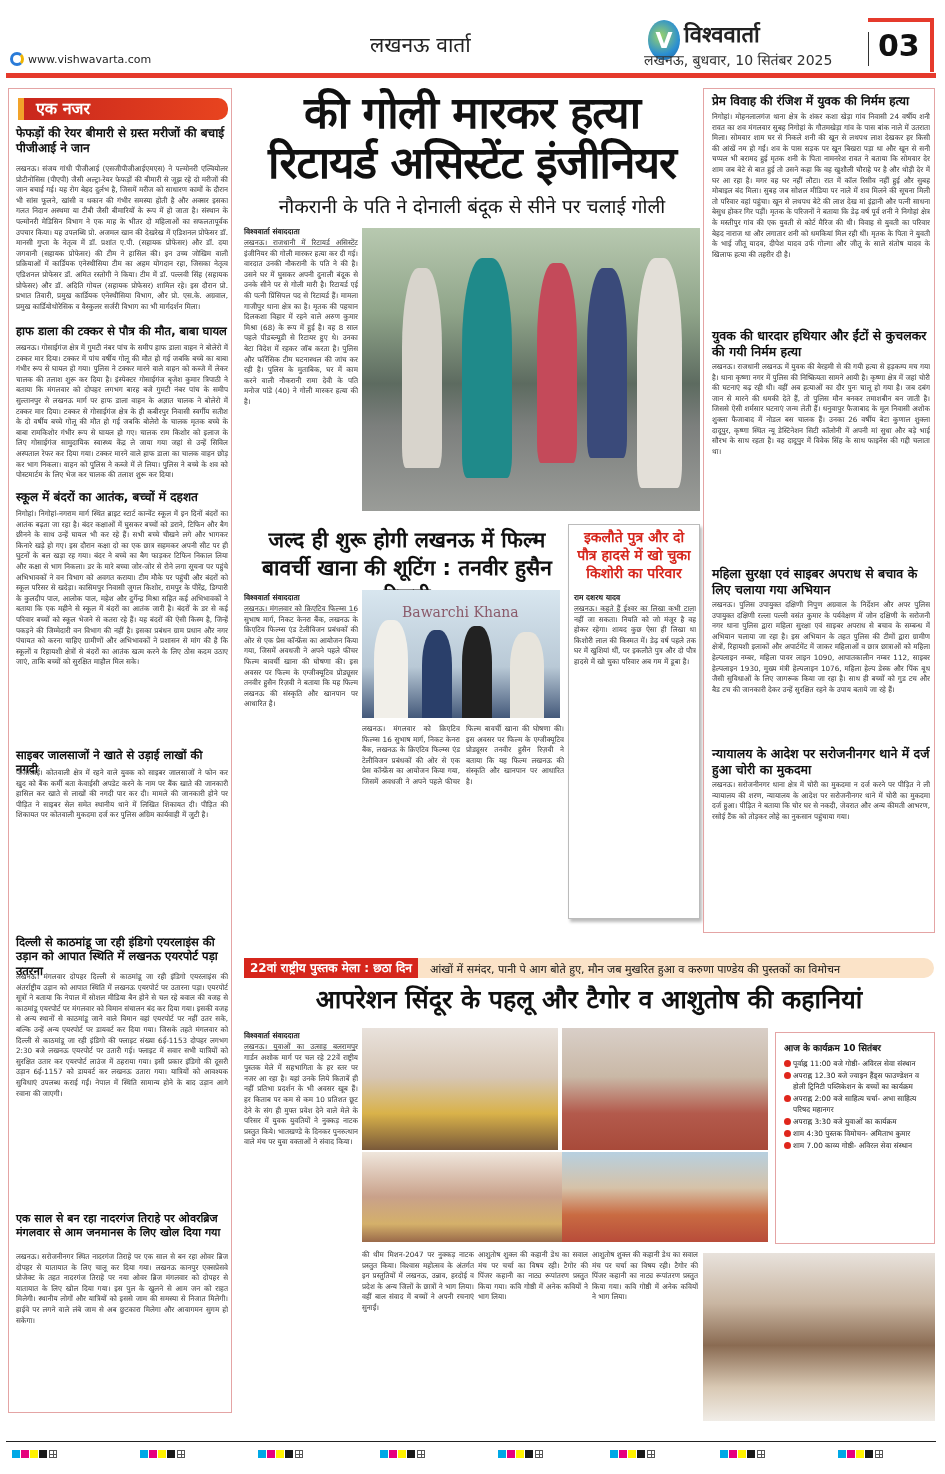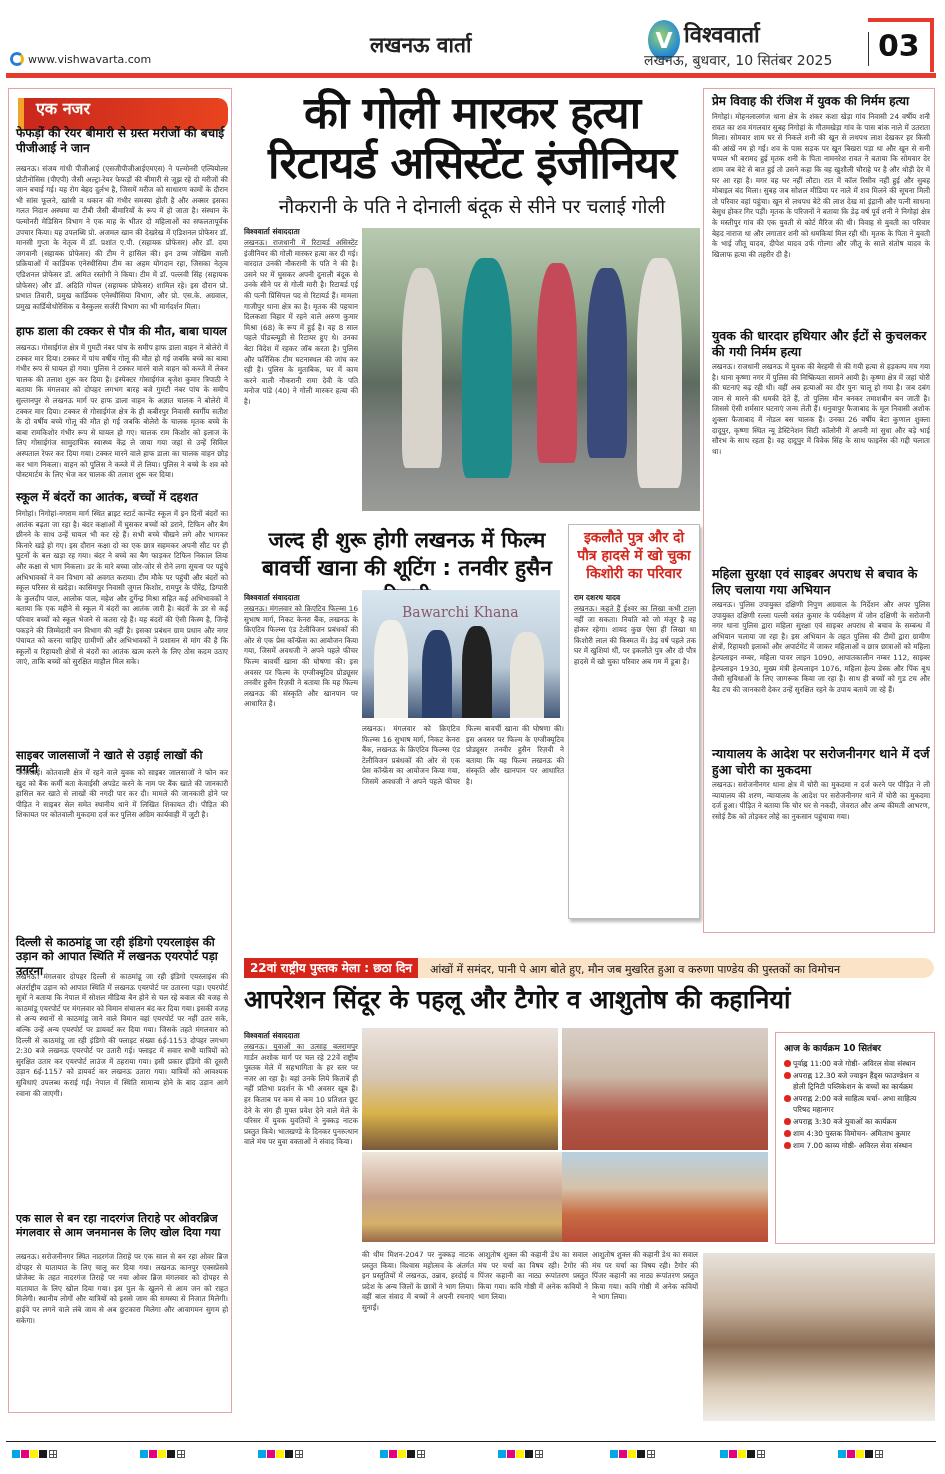--- a/index.html
+++ b/index.html
@@ -1,46 +1,46 @@
 <!DOCTYPE html>
 <html><head>
 <meta charset="utf-8">
 <style>
 *{box-sizing:border-box;margin:0;padding:0}
 body{width:945px;height:1474px;background:#fff;font-family:"DejaVu Sans",sans-serif;color:#111;position:relative;overflow:hidden}
 .abs{position:absolute}
 .site-url{left:10px;top:52px;font-size:11px;color:#222;display:flex;align-items:flex-end;gap:4px}
 .ie-icon{width:14px;height:14px;border-radius:50%;border:3px solid #2a7bd8;border-right-color:#f0b400;display:inline-block}
-.section-title{left:370px;top:30px;font-size:21px;font-weight:bold;color:#222}
+.section-title{left:370px;top:30px;font-size:21px;font-weight:normal;color:#222}
 .logo{left:648px;top:20px;width:32px;height:40px;border-radius:50%;background:radial-gradient(circle at 40% 40%,#9ad36a,#2b8fd1 60%,#1c5c9a);color:#fff;font-weight:bold;font-size:22px;display:flex;align-items:center;justify-content:center}
 .brand{left:684px;top:18px;font-size:22px;font-weight:bold;color:#222}
 .dateline{left:644px;top:50px;font-size:14px;color:#333}
 .page-no{left:868px;top:18px;width:66px;height:54px;border-top:4px solid #e53a2c;border-right:4px solid #e53a2c;font-size:30px;font-weight:bold;padding-left:10px;padding-top:6px}
 .page-no:before{content:"";position:absolute;left:0;top:10px;height:34px;border-left:1px solid #333}
 .redbar{left:6px;top:73px;width:930px;height:5px;background:#e53a2c}
 .col-box{border:1px solid #e4a4a4}
 .col-left{left:8px;top:88px;width:224px;height:1325px}
 .col-right{left:703px;top:88px;width:232px;height:845px}
-.ek-najar{left:18px;top:98px;width:210px;height:32px;background:linear-gradient(90deg,#c9271d,#e8441f);border-radius:0 10px 10px 0;color:#fff;font-size:16px;font-weight:bold;padding-left:12px;line-height:22px;border-left:6px solid #f2a32a}
+.ek-najar{left:18px;top:98px;width:210px;height:22px;background:linear-gradient(90deg,#c9271d,#e8441f);border-radius:0 10px 10px 0;color:#fff;font-size:16px;font-weight:bold;padding-left:12px;line-height:22px;border-left:6px solid #f2a32a}
 .hl{font-weight:bold;color:#111;line-height:1.25}
 .body{font-size:7.2px;line-height:10.6px;color:#333;text-align:justify;overflow:hidden}
 .main-hl{left:244px;top:88px;width:456px;text-align:center;font-size:44px;font-weight:900;line-height:50px;letter-spacing:-1px}
 .main-sub{left:244px;top:194px;width:456px;text-align:center;font-size:19px;line-height:24px}
 .byline{font-size:7.5px;font-weight:bold;color:#222;border-bottom:1px solid #999;padding-bottom:10px}
 .photo{background:#6e7a6a;overflow:hidden}
 .ph1{left:362px;top:228px;width:338px;height:283px;background:linear-gradient(180deg,#b8c9b0 0%,#8fa489 30%,#5d6b60 55%,#7c7f7d 70%,#9a9c98 100%)}
 .ph1 .p{position:absolute;border-radius:40% 40% 10% 10%}
 .film-hl{left:244px;top:526px;width:326px;text-align:center;font-size:21px;font-weight:bold;line-height:28px}
 .ph2{left:362px;top:590px;width:198px;height:128px;background:linear-gradient(180deg,#d8e6ef,#b9c9d6 60%,#44597a)}
 .kishori-box{left:568px;top:524px;width:132px;height:395px;border:1px solid #bbb;box-shadow:2px 3px 3px #bbb}
 .kishori-hl{left:572px;top:528px;width:124px;font-size:14px;line-height:18px;color:#d6261c;font-weight:bold;text-align:center}
 .fair-band{left:244px;top:958px;width:690px;height:20px;background:#fbe3c8;border-radius:0 10px 10px 0;display:flex;align-items:center}
 .fair-tag{background:#d6261c;color:#fff;font-size:12px;font-weight:bold;height:20px;line-height:20px;padding:0 6px}
 .fair-sub{font-size:11px;color:#111;padding-left:12px;white-space:nowrap}
-.op-hl{left:244px;top:982px;width:690px;font-size:25px;font-weight:bold;line-height:36px}
+.op-hl{left:244px;top:982px;width:690px;text-align:center;font-size:25px;font-weight:bold;line-height:36px}
 .ph3{left:362px;top:1028px;width:196px;height:122px;background:linear-gradient(180deg,#e9e2dc,#d6c6b5 40%,#d9b24a 70%,#7a5a3a)}
 .ph4{left:562px;top:1028px;width:206px;height:122px;background:linear-gradient(180deg,#d9cfc8,#c9b8a6 40%,#b35a4c 70%,#a84a3a)}
 .ph5{left:362px;top:1152px;width:200px;height:90px;background:linear-gradient(180deg,#efe6dc,#c9a18a 50%,#d4b06a 80%,#9a6a4a)}
 .ph6{left:562px;top:1152px;width:206px;height:90px;background:linear-gradient(180deg,#b7d0e0,#d6c2a8 40%,#c96b42 70%,#b84c3a)}
 .ph-books{left:703px;top:1253px;width:232px;height:168px;background:linear-gradient(180deg,#e8e2dc,#c9b6a2 30%,#8a6b52 55%,#d9c9b4 80%,#f0ece6)}
 .schedule{left:775px;top:1032px;width:160px;height:212px;border:1px solid #e4a4a4;padding:8px 8px}
 .sch-title{font-size:9px;font-weight:bold;margin-bottom:4px}
 .sch-item{display:flex;font-size:7.3px;line-height:11px;color:#222;margin-bottom:1px}
 .dot{width:7px;height:7px;border-radius:50%;background:#e0261c;flex:0 0 7px;margin-top:2px;margin-right:2px}
 .bottom-line{left:6px;top:1441px;width:930px;height:1px;background:#222}

